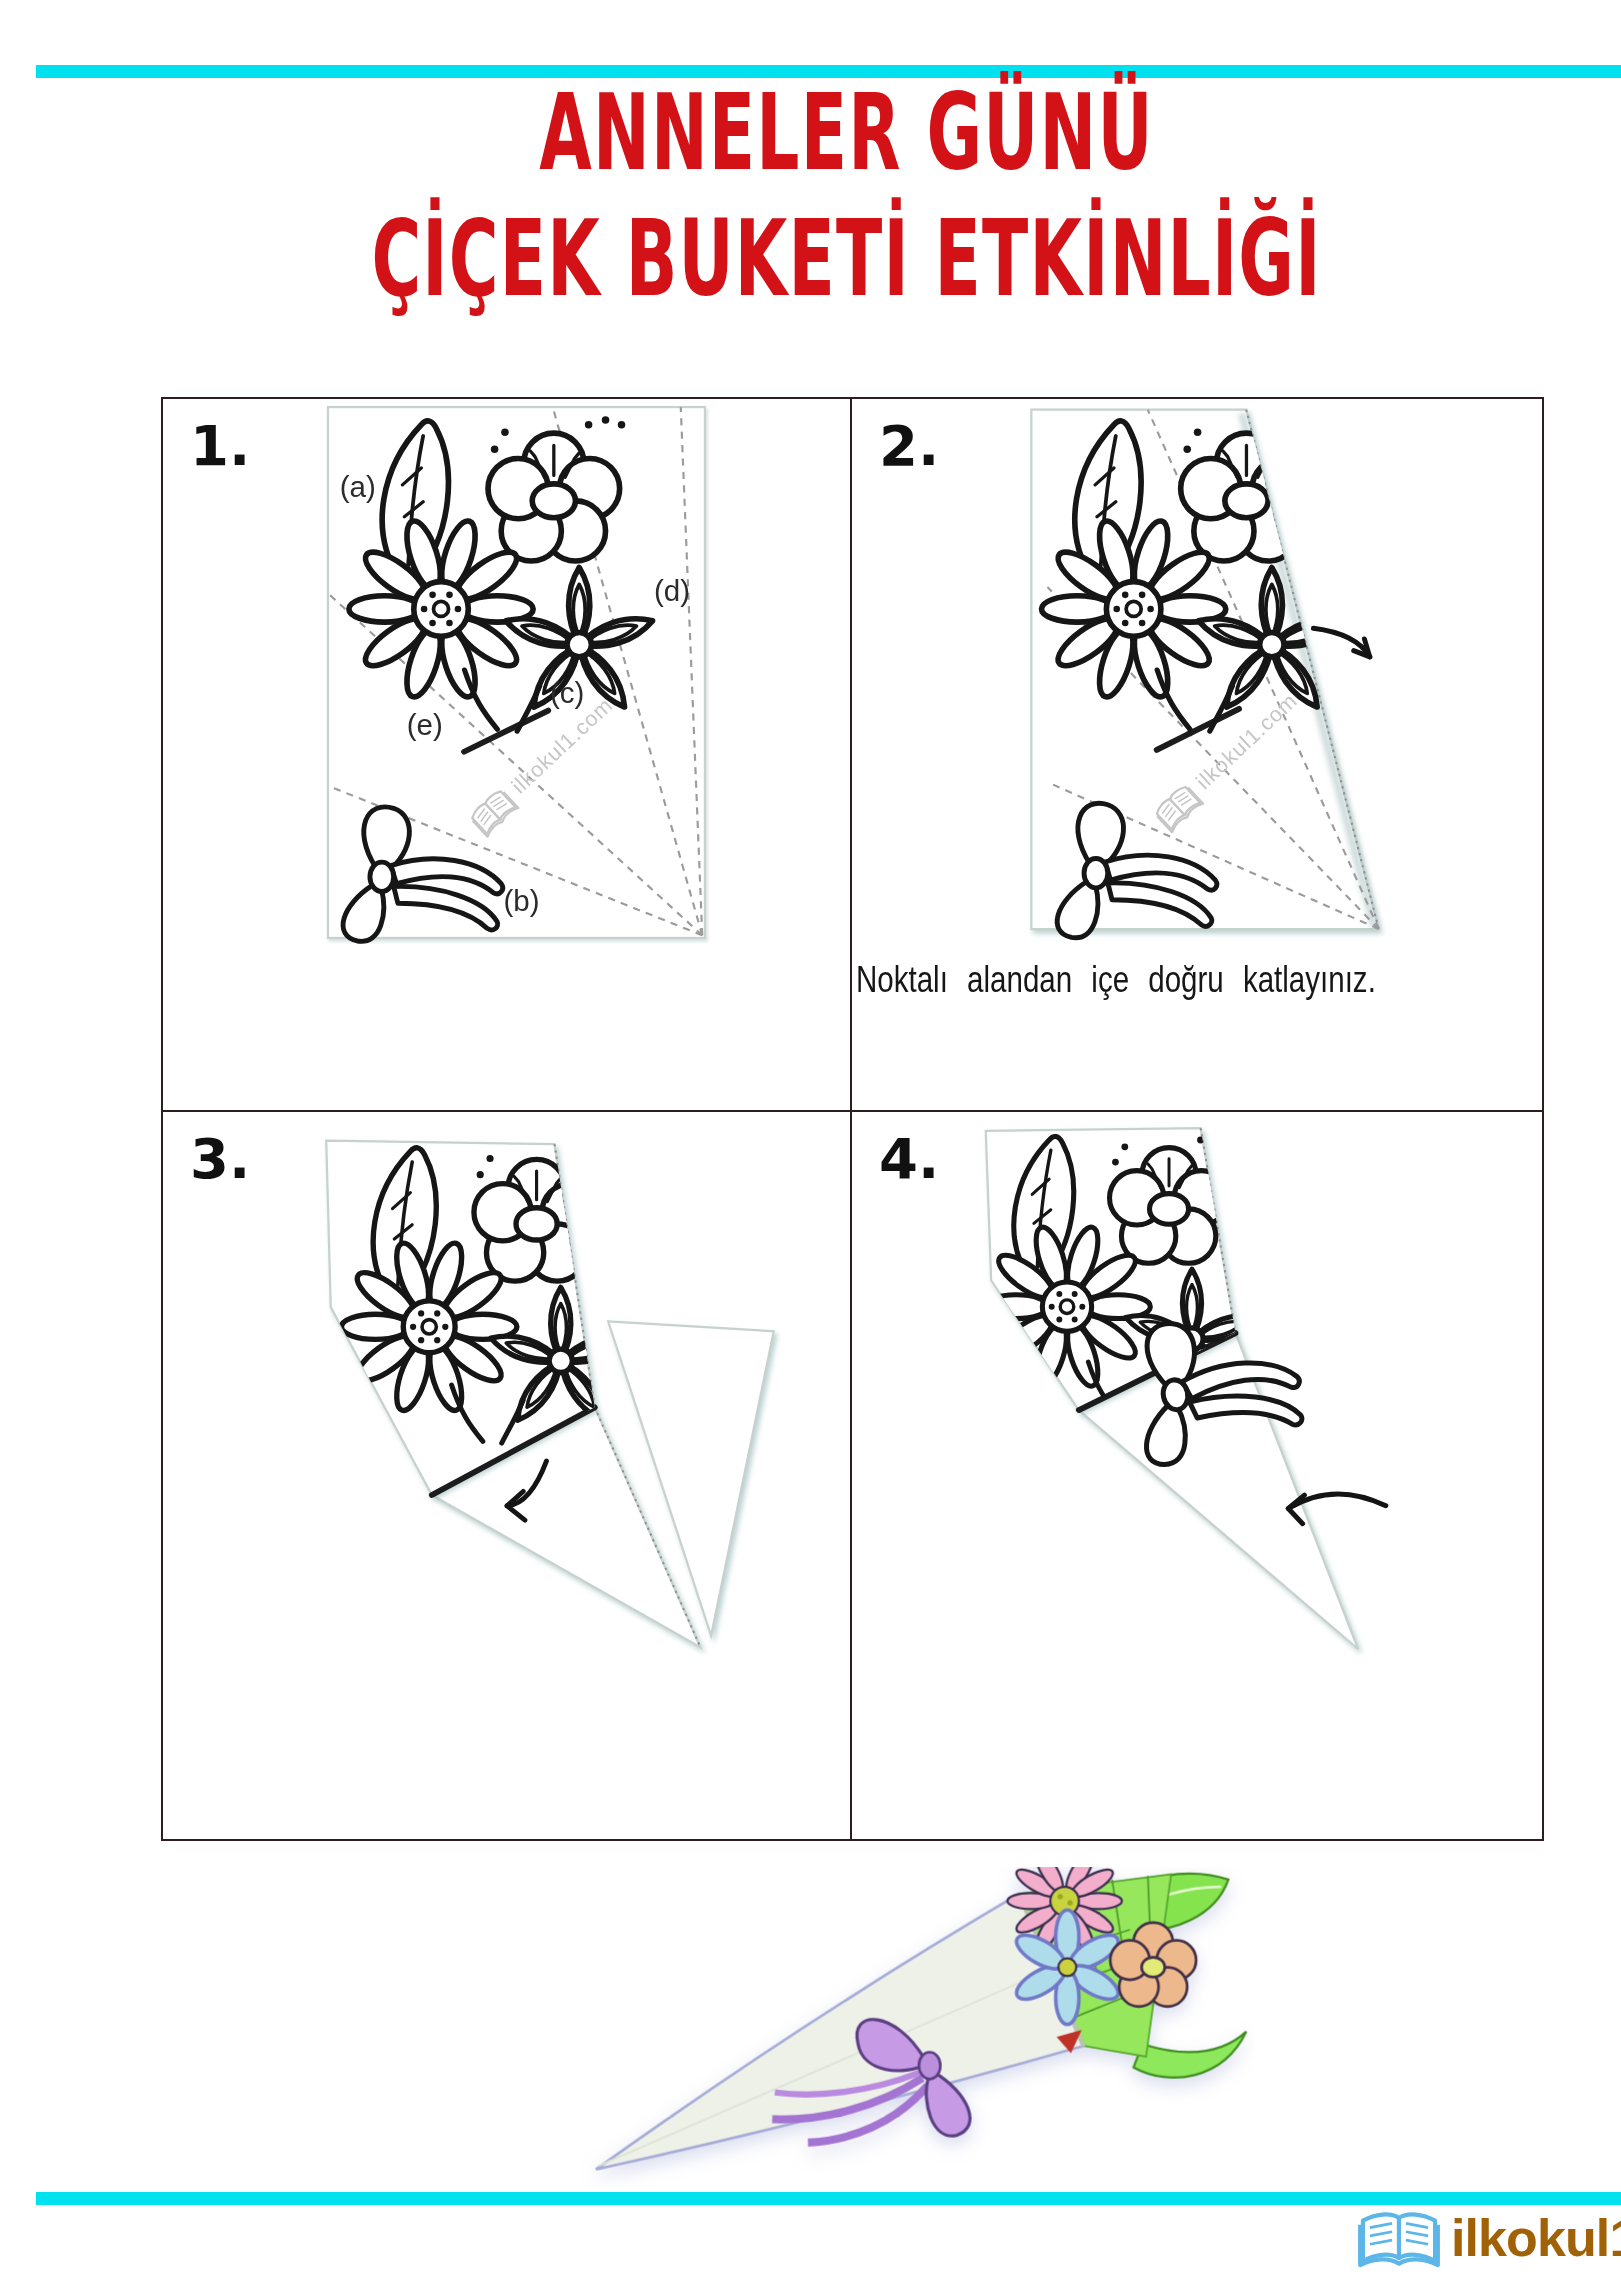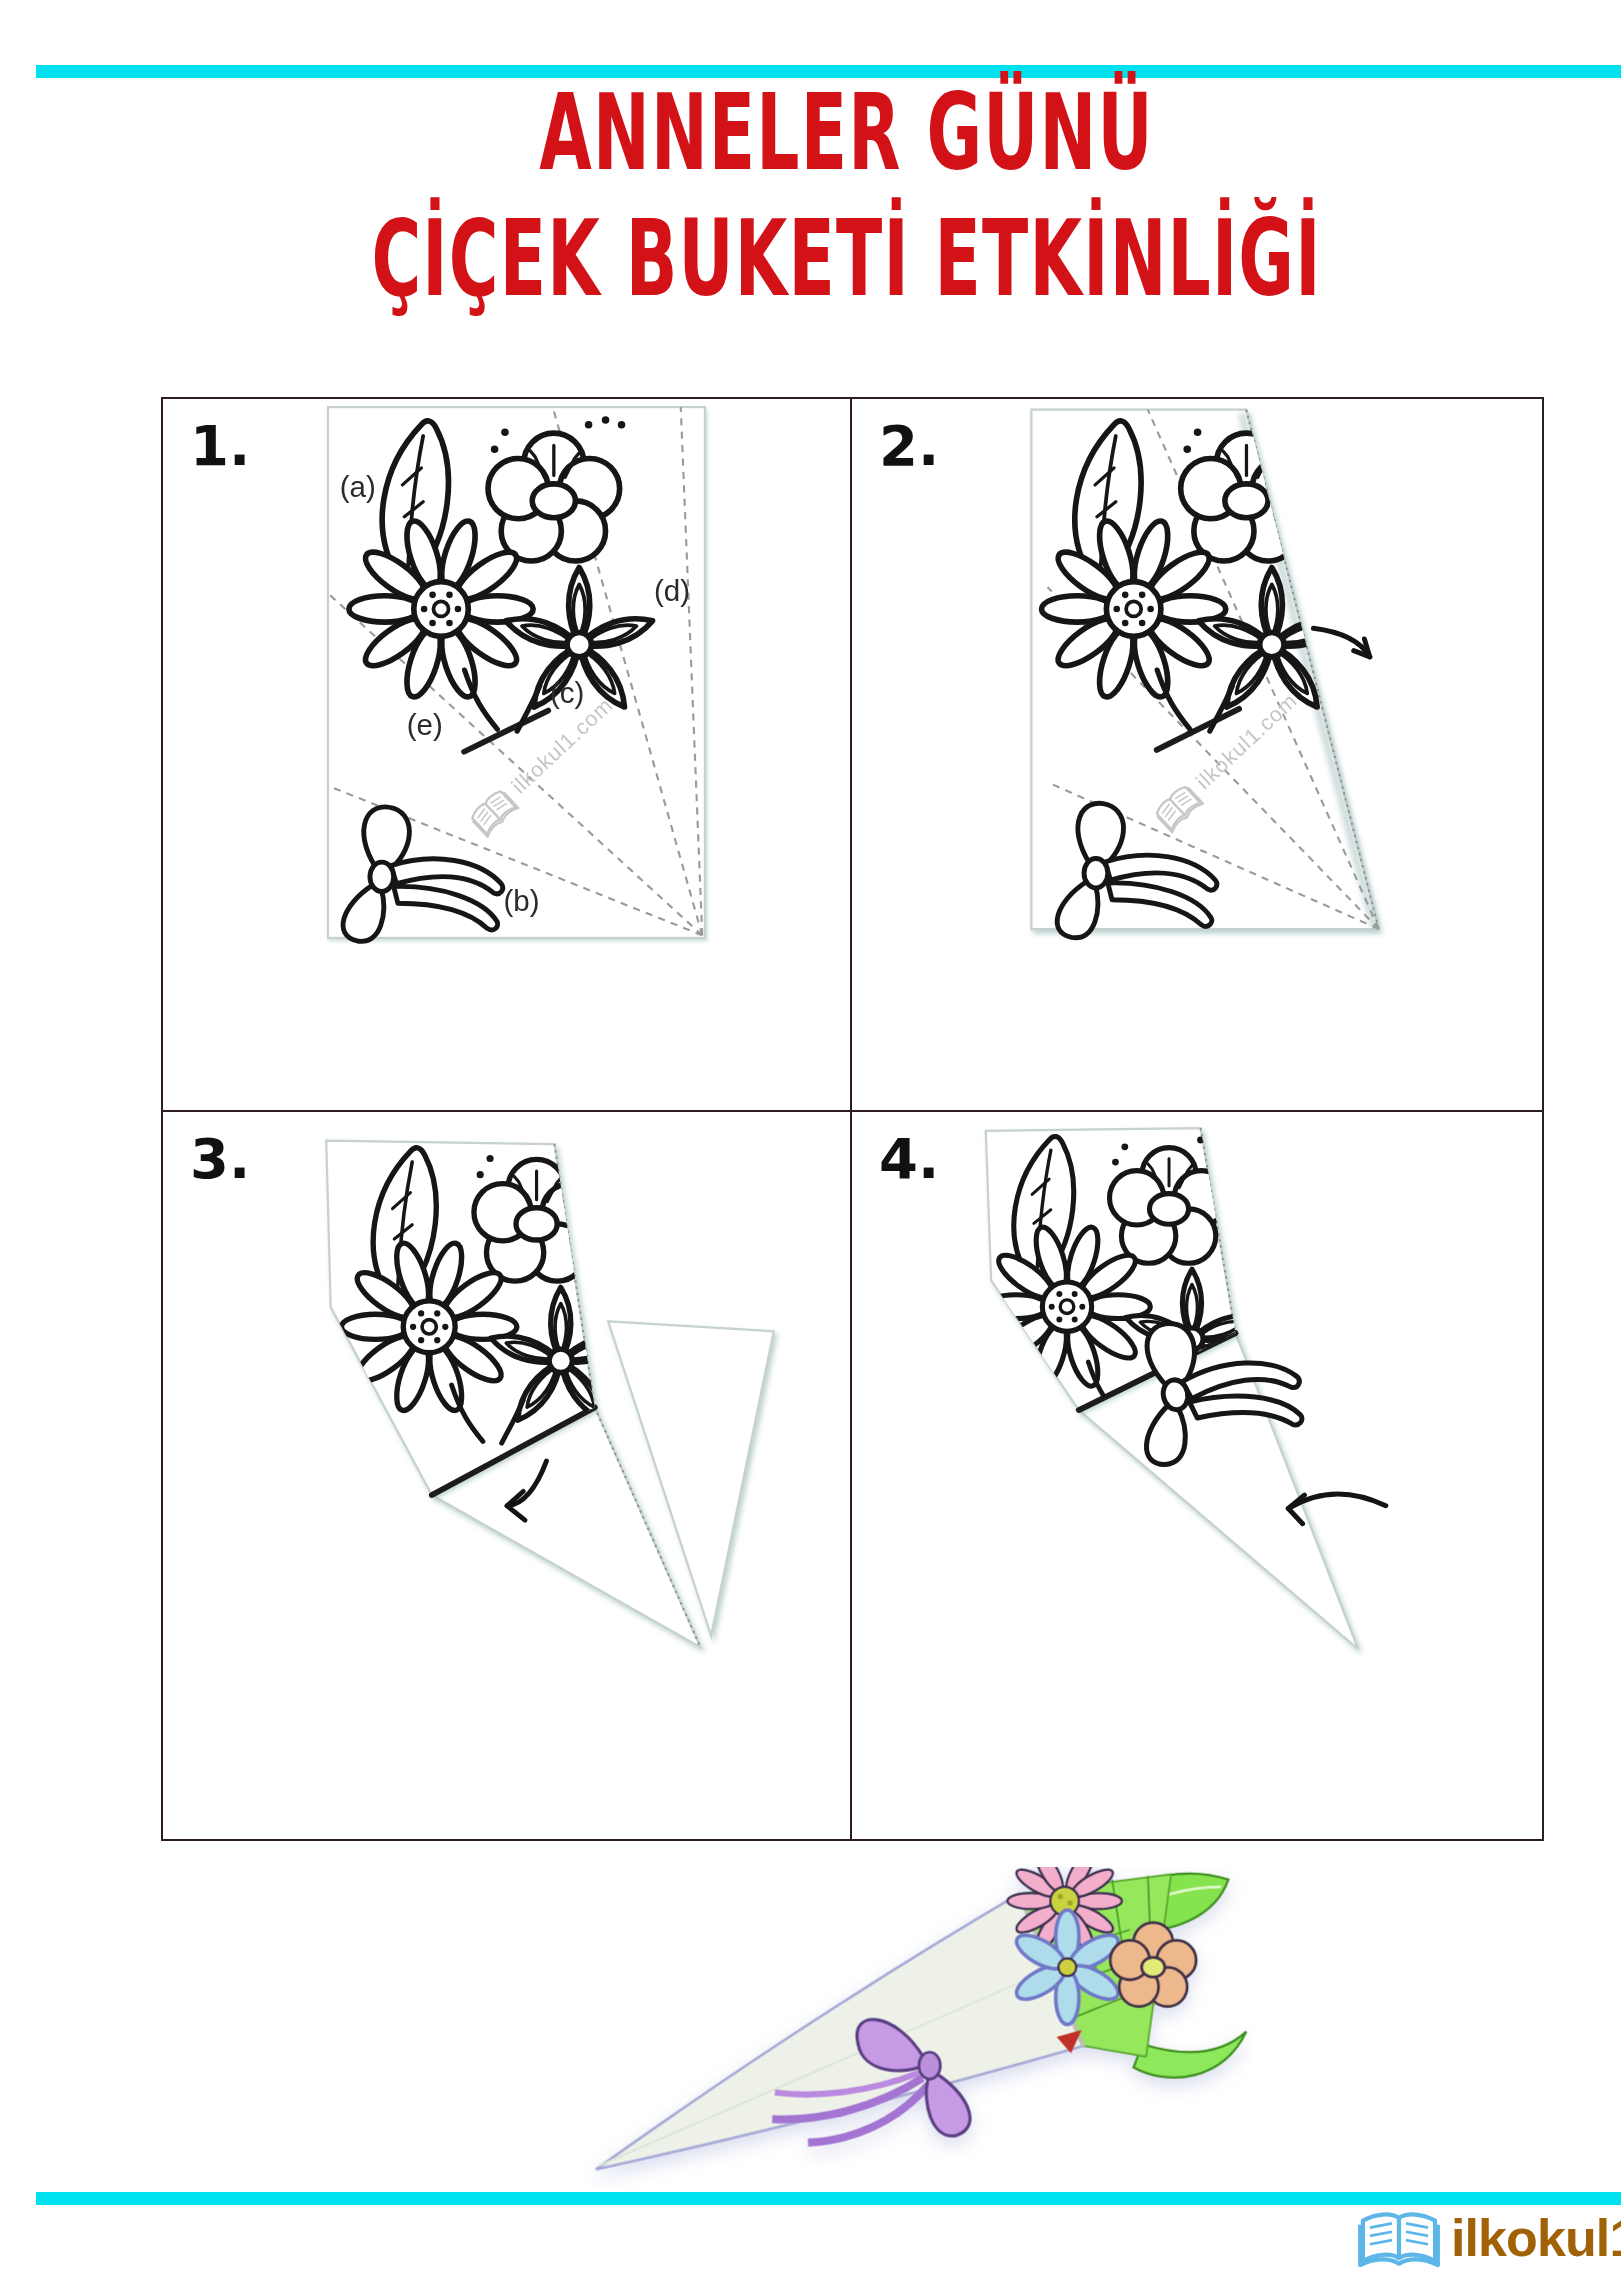--- a/index.html
+++ b/index.html
@@ -179,20 +179,23 @@
         <use href="#def-bow" transform="translate(198,436) scale(0.78)"></use>
         <g transform="translate(340,465) rotate(-43)">
           <use href="#def-book" transform="translate(-2,-8) scale(0.42)" style="color:#c6c6c6"></use>
           <text class="wm-text" x="58" y="16">ilkokul1.com</text>
         </g>
         <g>
           <path class="arrow" d="M515,256 Q563,262 578,288"></path>
           <path class="arrow" d="M578,288 L560,281 M578,288 L572,268"></path>
         </g>
       </svg>
+      <div class="caption">
+        <div class="cap-line wide">Noktalı alandan içe doğru katlayınız.</div>
+      </div>
     </div>
 
     <div class="cell c3">
       <div class="step-num">3.</div>
       <svg class="illus" width="689" height="716" viewBox="0 0 769 800">
         <clipPath id="clip3">
             <polygon points="182,32 437,36 482,330 300,428 187,218"></polygon>
           </clipPath>
         <polygon class="pedge paper" points="497,234 682,245 612,585"></polygon>
         <polygon class="pedge paper" points="300,428 482,330 600,598"></polygon>

